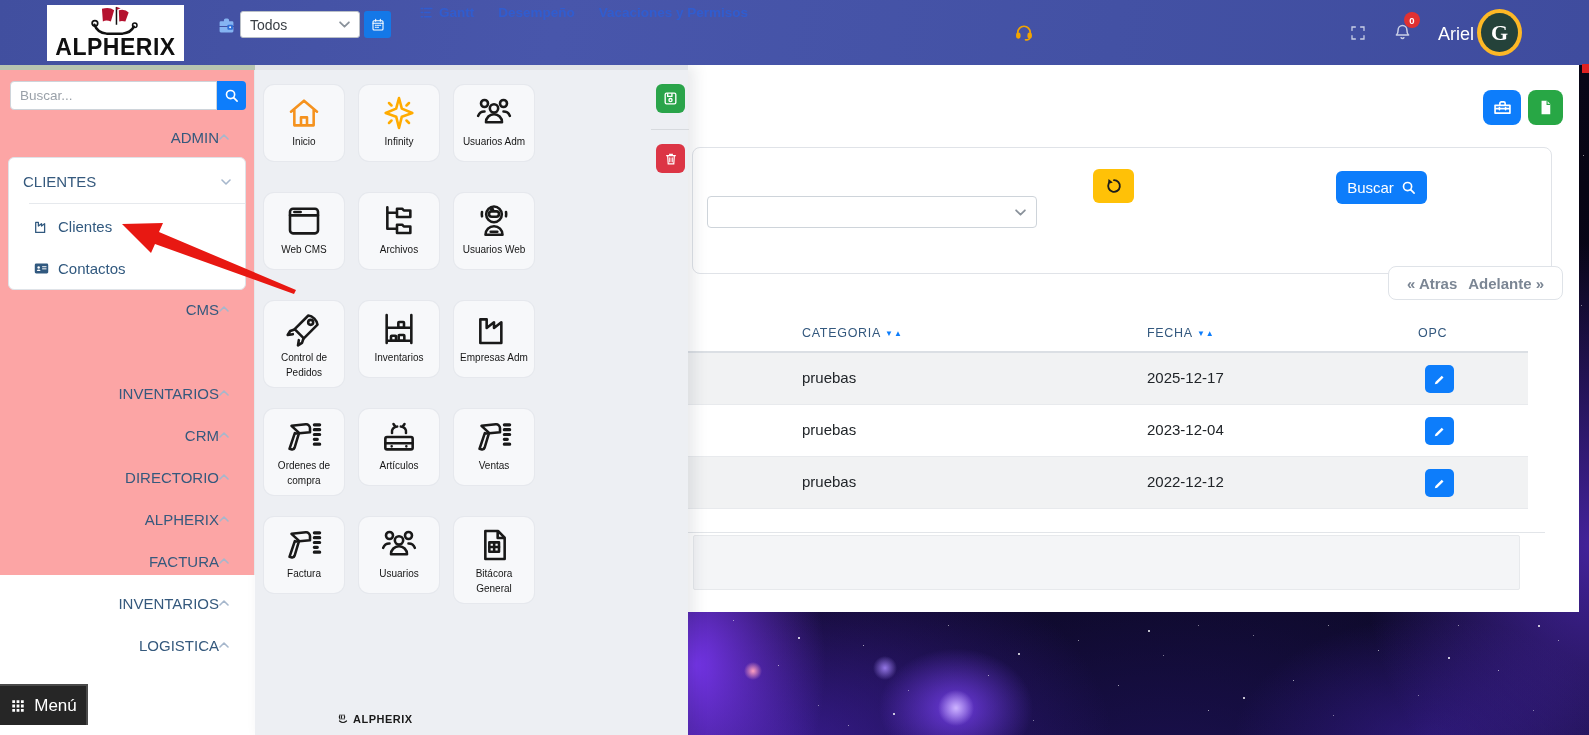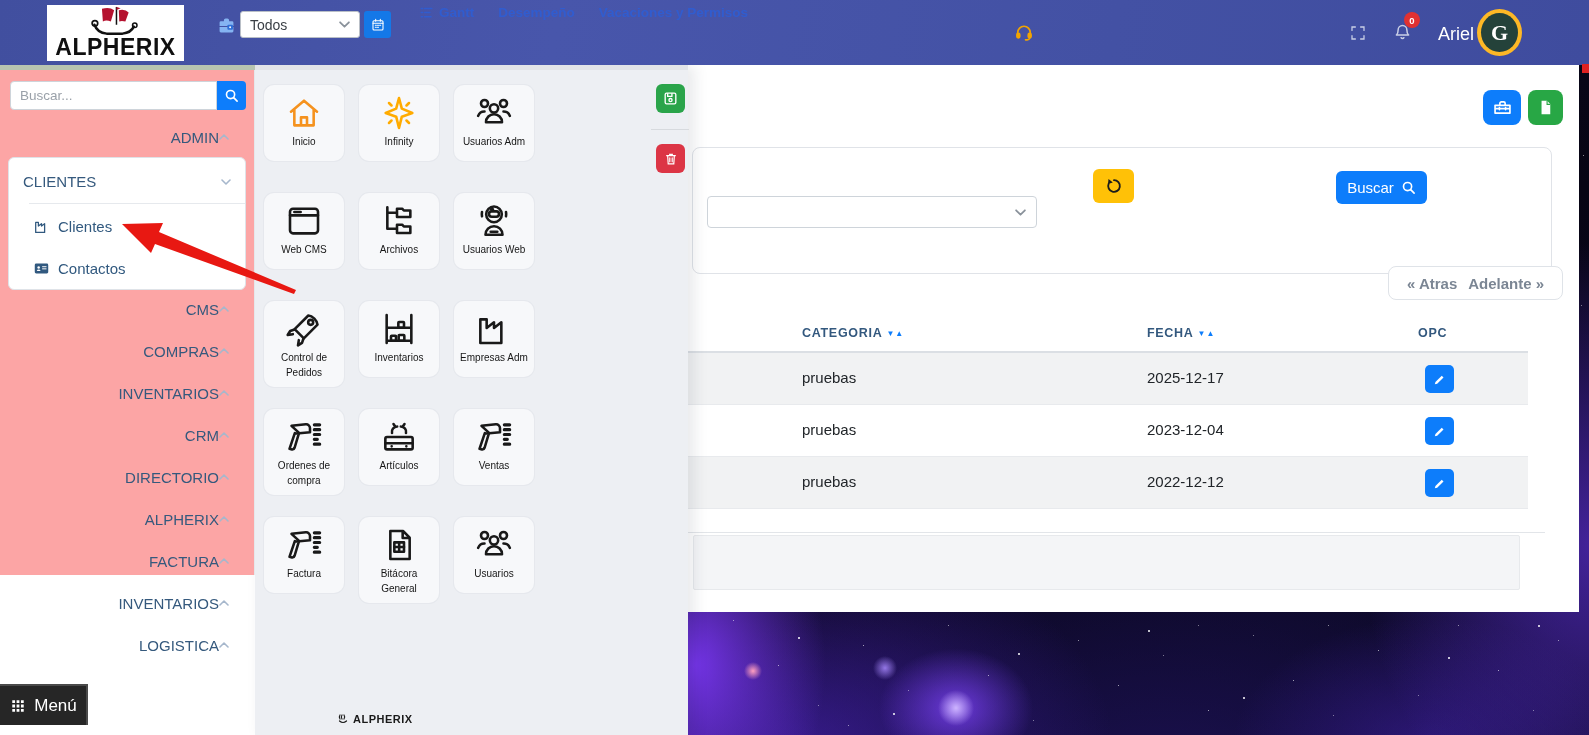--- a/index.html
+++ b/index.html
@@ -121,21 +121,21 @@
     border-radius:6px; display:flex; align-items:center; justify-content:center; cursor:pointer; }
   .buscar-btn { position:absolute; left:643px; top:23px; width:91px; height:33px; background:#0d7dfb;
     border-radius:6px; color:#fff; font-size:15px; display:flex; align-items:center; justify-content:center;
     gap:7px; cursor:pointer; }
   .pagination { left:700px; top:201px; width:175px; height:34px; background:#fff;
     border:1px solid #dfe3e8; border-radius:8px; display:flex; align-items:center;
     justify-content:space-between; padding:0 18px; font-size:15px; font-weight:bold; color:#7b8694; }
   .pagination span { cursor:pointer; }
   .table { left:0; top:253px; width:840px; }
   .thead { position:relative; height:35px; border-bottom:2px solid #dbdfe4; }
-  .th { position:absolute; top:8px; font-size:12.5px; font-weight:bold; color:#33587e;
+  .th { position:absolute; top:8px; font-size:12.5px; font-weight:normal; color:#33587e;
     letter-spacing:.7px; cursor:pointer; }
   .sort { font-size:8px; color:#0d7dfb; letter-spacing:1px; vertical-align:1px; margin-left:4px; }
   .trow { position:relative; height:52px; border-bottom:1px solid #e8eaed; font-size:15px; color:#212529; }
   .trow.alt { background:#f1f2f3; }
   .td { position:absolute; top:16px; }
   .edit-btn { position:absolute; left:737px; top:12px; width:29px; height:28px; background:#0d7dfb;
     border-radius:5px; display:flex; align-items:center; justify-content:center; cursor:pointer; }
   .table-endline { left:0; top:467px; width:857px; height:1px; background:#e2e5e9; }
   .footer-bar { left:5px; top:470px; width:827px; height:55px; background:#f4f5f7;
     border:1px solid #e7e9ec; border-radius:2px; }
@@ -368,29 +368,29 @@
           <div class="tile-label">Ventas</div>
         </div>
       <div class="tile">
           <svg class="tic">
             <use href="#ic-scanner"></use>
           </svg>
           <div class="tile-label">Factura</div>
         </div>
       <div class="tile">
           <svg class="tic">
+            <use href="#ic-users"></use>
+          </svg>
+          <div class="tile-label">Usuarios</div>
+        </div>
+      <div class="tile">
+          <svg class="tic">
             <use href="#ic-journal"></use>
           </svg>
           <div class="tile-label">Bitácora General</div>
-        </div>
-      <div class="tile">
-          <svg class="tic">
-            <use href="#ic-users"></use>
-          </svg>
-          <div class="tile-label">Usuarios</div>
         </div>
     </div>
     <div class="abs panel-save">
       <svg width="17" height="17" viewBox="0 0 24 24" fill="none" stroke="#fff" stroke-width="1.9" stroke-linejoin="round">
           <rect x="4.5" y="4.5" width="15" height="15" rx="2"></rect>
           <path d="M8 4.5 v4.6 h6 V4.5"></path>
           <circle cx="12" cy="14.2" r="2.2"></circle>
         </svg>
     </div>
     <div class="abs panel-div"></div>
@@ -444,26 +444,20 @@
             <circle cx="8" cy="10.5" r="1.8" fill="#fff"></circle>
             <path d="M5.3 15.6 a2.8 2.8 0 0 1 5.4 0 z" fill="#fff"></path>
             <path d="M13.5 9.5 h5 M13.5 12.5 h5" stroke="#fff" stroke-width="1.4" stroke-linecap="round"></path>
           </svg>
         <span>Contactos</span>
       </div>
     </div>
 
     <div class="abs side-item" style="top:230px">
         <span>CMS</span>
-        <svg class="chev">
-          <polyline points="1,5 5,1 9,5"></polyline>
-        </svg>
-      </div>
-    <div class="abs side-item" style="top:272px">
-        <span>COMPRAS</span>
         <svg class="chev">
           <polyline points="1,5 5,1 9,5"></polyline>
         </svg>
       </div>
     <div class="abs side-item" style="top:314px">
         <span>INVENTARIOS</span>
         <svg class="chev">
           <polyline points="1,5 5,1 9,5"></polyline>
         </svg>
       </div>

